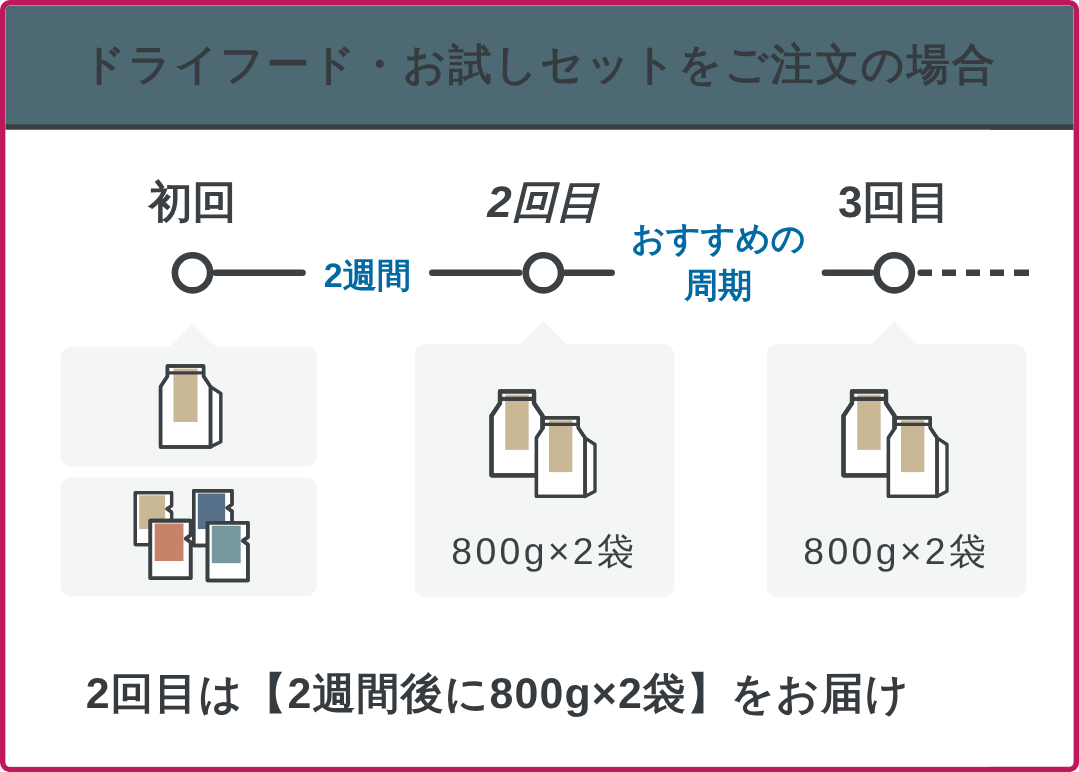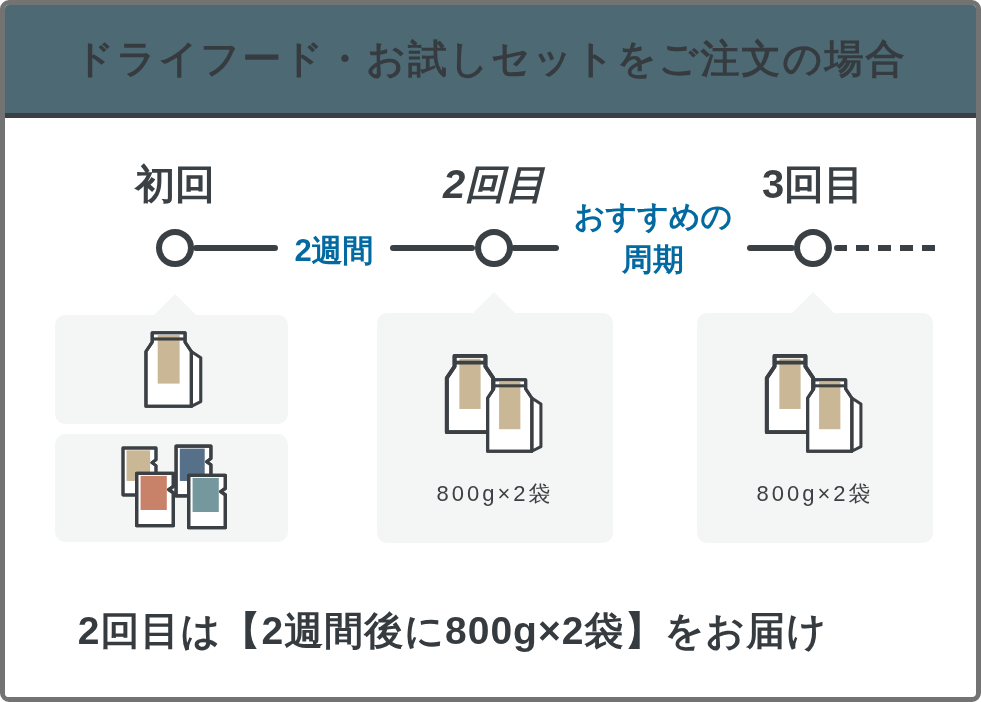--- a/index.html
+++ b/index.html
@@ -4,21 +4,21 @@
 <style>
   html,body { margin:0; padding:0; background:#ffffff; }
   body {
     width:981px; height:702px;
     font-family:"Liberation Sans","DejaVu Sans",sans-serif;
     color:#3b4044;
   }
   .card {
     box-sizing:border-box;
     width:981px; height:702px;
-    border:5px solid #737373;
+    border:5px solid #be185d;
     border-radius:9px;
     overflow:hidden;
     background:#ffffff;
   }
   .header {
     box-sizing:border-box;
     height:113px;
     background:#4d6974;
     border-bottom:5px solid #3b4044;
     display:flex; align-items:center; justify-content:center;
@@ -97,21 +97,21 @@
   .pouch-tr   { left:53px; top:0; }
   .pouch-bl   { left:14px; top:27px; }
   .pouch-br   { left:66px; top:29px; }
   .two-bags   { left:62px; top:38px; width:118px; height:108px; }
   .bag-back   { position:absolute; left:0;    top:0; }
   .bag-front  { position:absolute; left:38px; top:24px; }
 
   .qty {
     position:absolute; left:0; right:0; top:166px;
     text-align:center;
-    font-size:22px; font-weight:500; letter-spacing:3px;
+    font-size:34px; font-weight:500; letter-spacing:3px;
     color:#3b4044; white-space:nowrap;
   }
 
   .footer-note {
     position:absolute; left:0; width:100%; top:486px;
     text-align:center;
     font-size:39px; font-weight:600; letter-spacing:1px;
     color:#363b40; white-space:nowrap;
   }
 </style>

